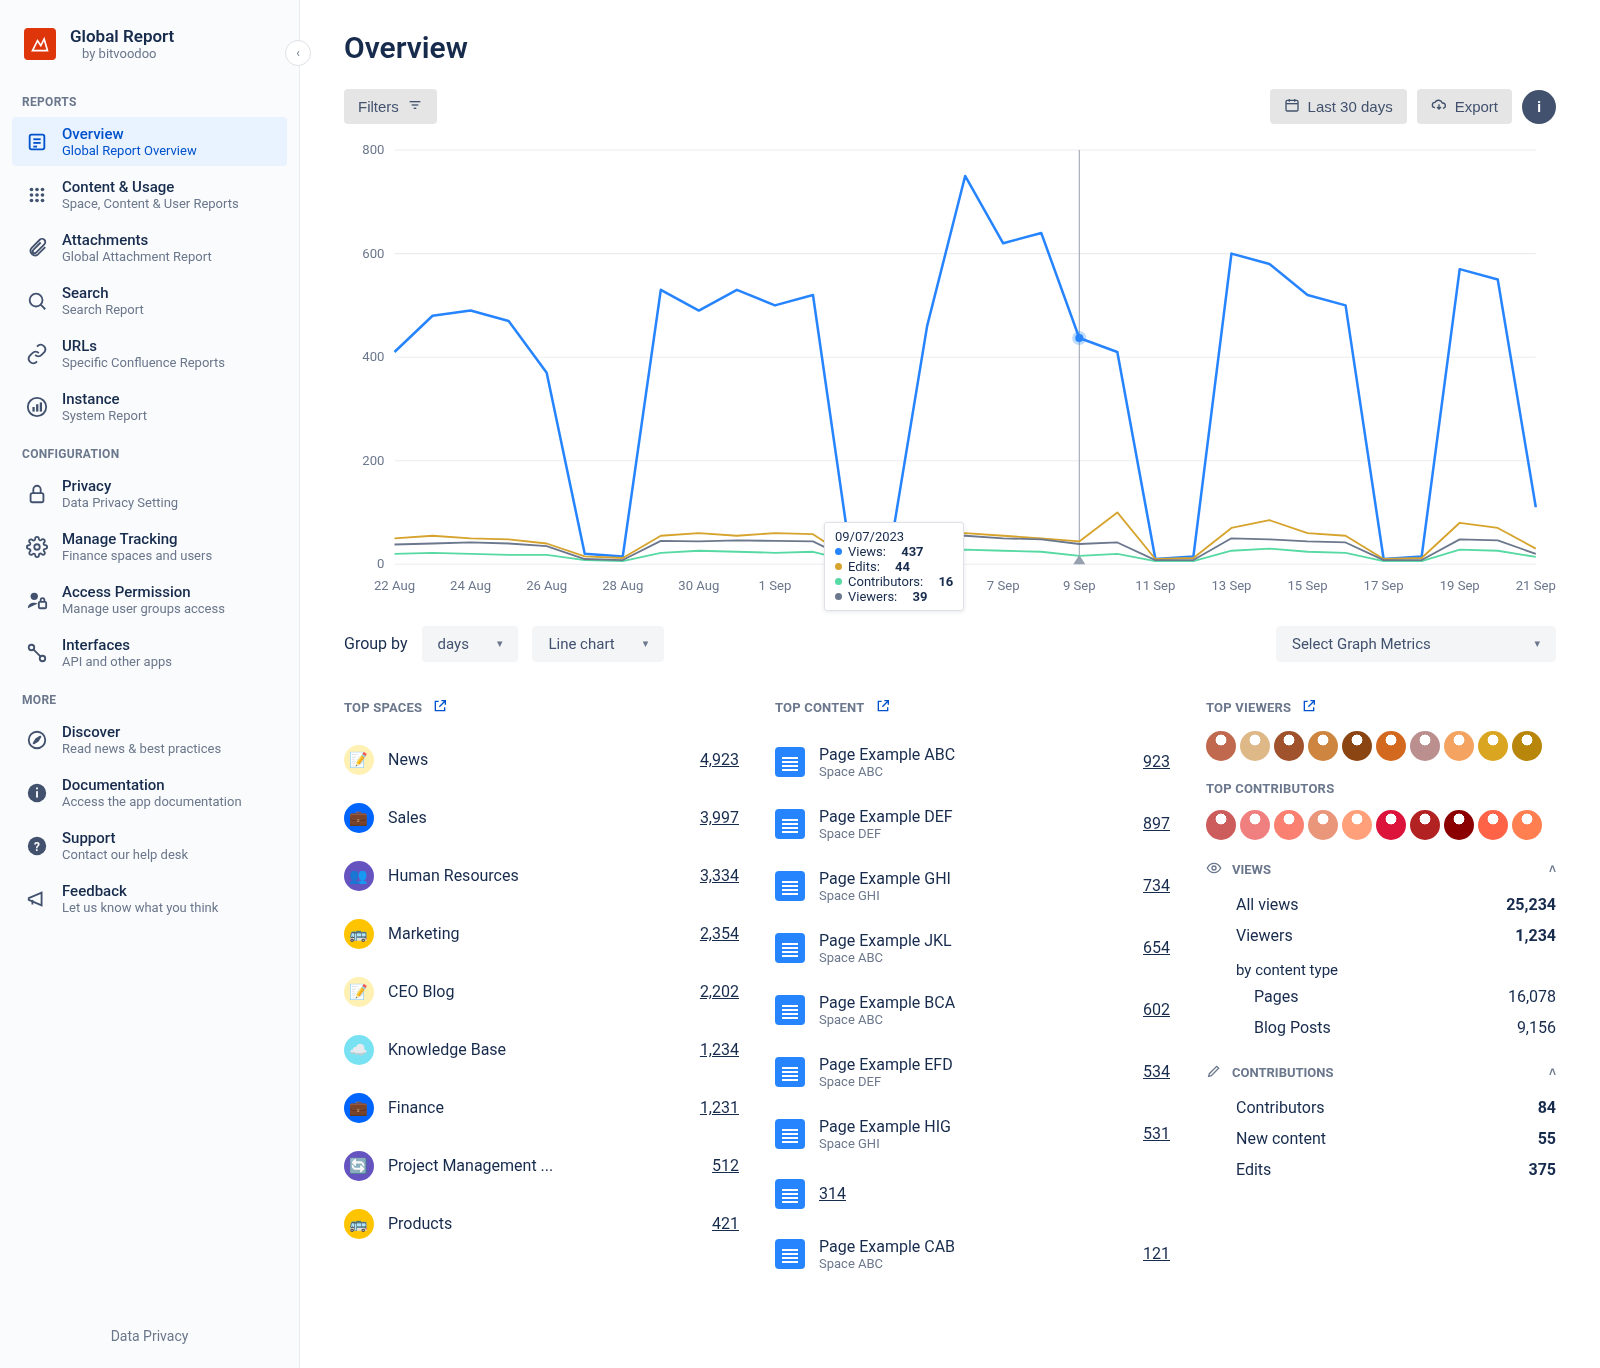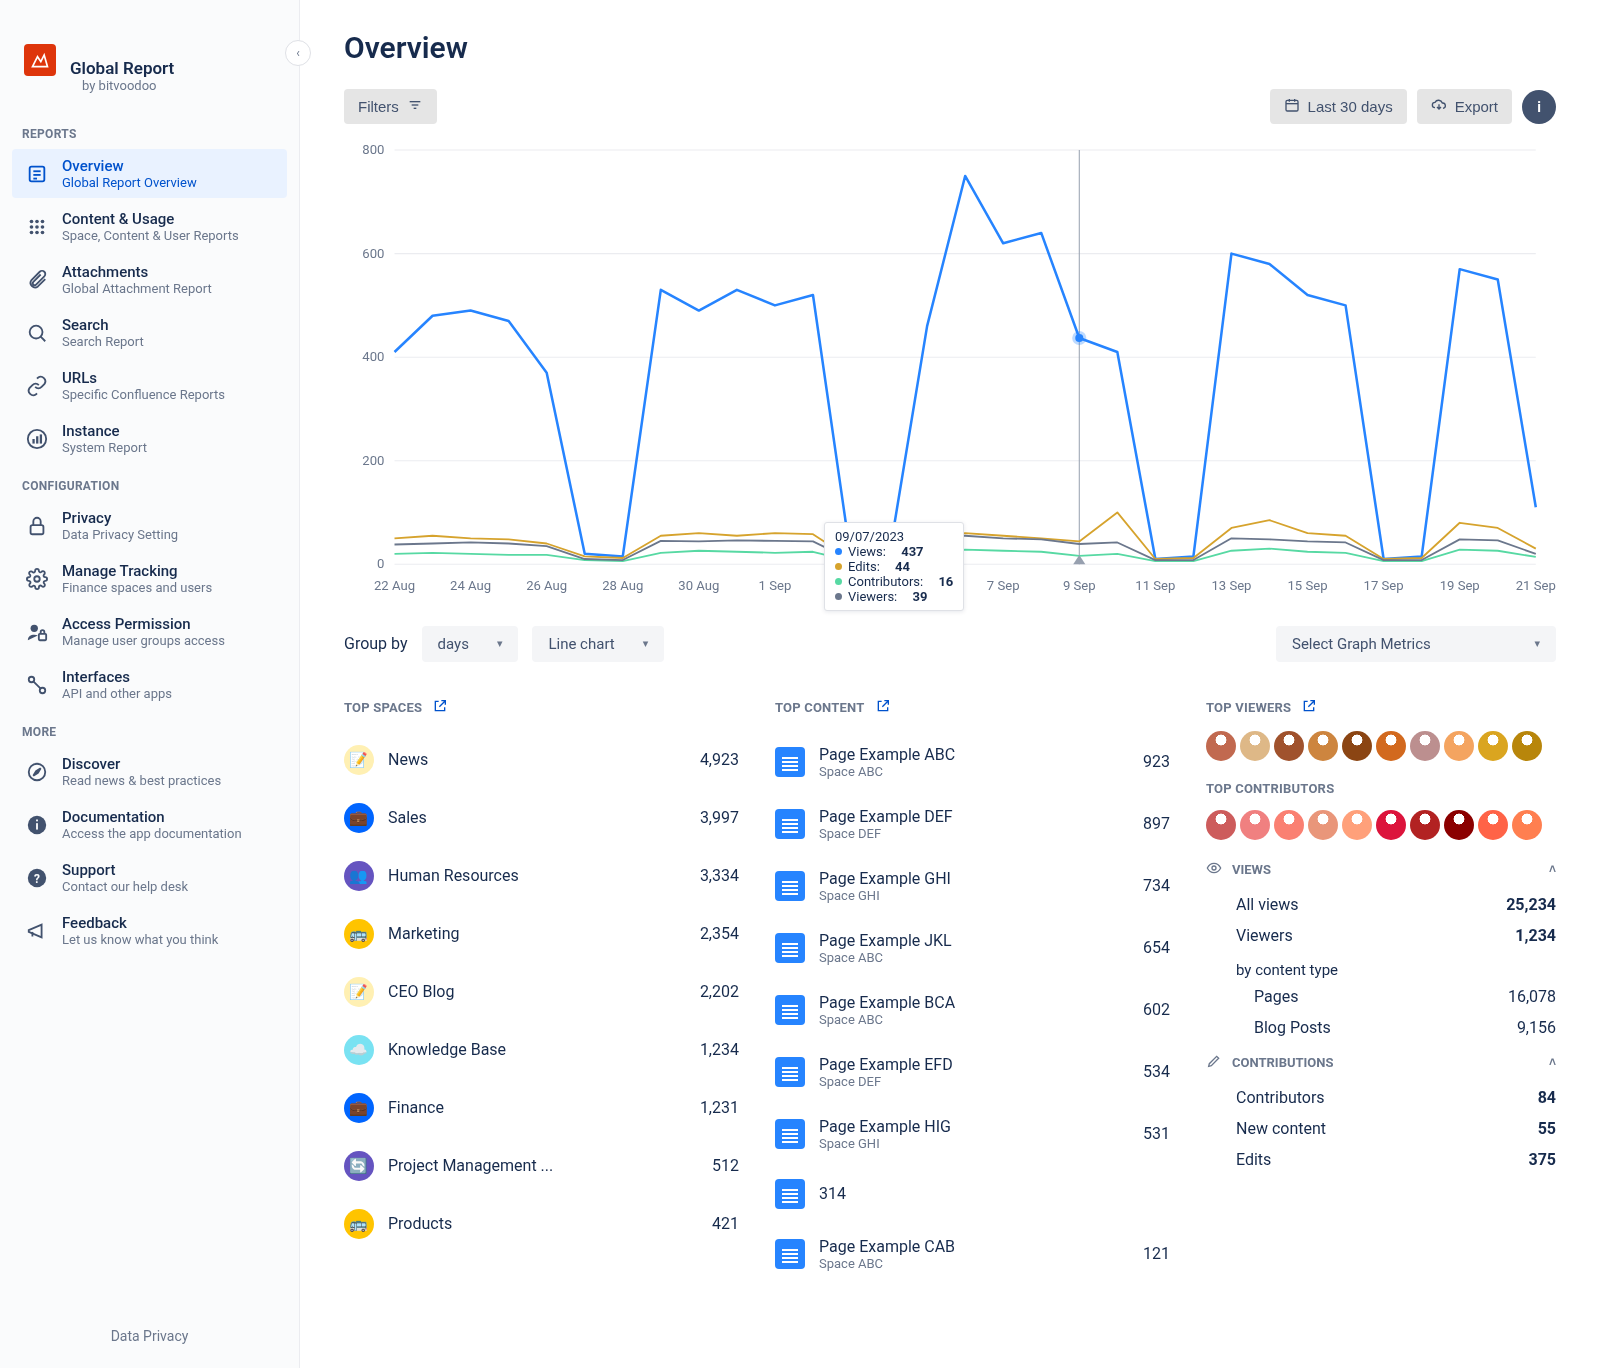--- a/index.html
+++ b/index.html
@@ -3,21 +3,21 @@
 <meta charset="utf-8">
 <style>
 * { box-sizing: border-box; margin: 0; padding: 0; }
 body { font-family: -apple-system, BlinkMacSystemFont, "Segoe UI", Roboto, Helvetica, Arial, sans-serif; background: #fff; color: #172B4D; font-size: 14px; }
 .app { display: flex; width: 1600px; height: 1368px; overflow: hidden; transform-origin: top left; }
 
 .sidebar { width: 300px; flex: 0 0 300px; background: #FAFBFC; border-right: 1px solid #EBECF0; display: flex; flex-direction: column; position: relative; }
 .sb-brand { display: flex; align-items: center; gap: 14px; padding: 26px 18px 20px 24px; }
 .sb-logo { width: 32px; height: 32px; background: #DE350B; border-radius: 4px; display:flex; align-items:center; justify-content:center; }
 .sb-logo svg { width:20px; height:20px; }
-.sb-brand-title { font-size: 17px; font-weight: 600; color:#172B4D;margin-top:32px; }
+.sb-brand-title { font-size: 17px; font-weight: 600; color:#172B4D; }
 .sb-brand-sub { font-size: 13px; color:#6B778C;padding-left:12px; }
 .sb-section-label { font-size: 12px; font-weight: 700; letter-spacing: .3px; color:#6B778C; padding: 14px 22px 6px; text-transform: uppercase; }
 .sb-item { display:flex; align-items:center; gap:14px; padding: 8px 14px; margin: 2px 12px; border-radius:4px; cursor:pointer; }
 .sb-item.active { background:#E9F2FF; }
 .sb-item.active .sb-item-title { color:#0052CC; }
 .sb-item.active .sb-item-sub { color:#0052CC; }
 .sb-item-icon { width:22px; height:22px; flex:0 0 22px; color:#42526E; display:flex; align-items:center; justify-content:center; }
 .sb-item.active .sb-item-icon { color:#0052CC; }
 .sb-item-text { display:flex; flex-direction:column; }
 .sb-item-title { font-size:15px; color:#172B4D; font-weight:500; }
@@ -45,29 +45,29 @@
 .select.wide{ width:280px; justify-content:space-between; }
 
 .cols { display:flex; gap:36px; margin-top:36px; }
 .col { flex:1; }
 .col.right { flex:0 0 350px; }
 .col-head { display:flex; align-items:center; gap:10px; font-size:13px; font-weight:700; color:#6B778C; letter-spacing:.2px; margin-bottom:14px; }
 .col-head .ext{ color:#0052CC; cursor:pointer; }
 .top-row { display:flex; align-items:center; gap:14px; padding:14px 0; }
 .sp-icon { width:30px;height:30px;border-radius:50%; display:flex;align-items:center;justify-content:center;font-size:15px; }
 .sp-name { flex:1; font-size:16px; color:#172B4D; white-space:nowrap; overflow:hidden; text-overflow:ellipsis; }
-.sp-val { font-size:16px; color:#172B4D; }
+.sp-val { font-size:16px; color:#172B4D;text-decoration:underline; }
 .doc-icon{ width:30px;height:30px;border-radius:4px;background:#2684FF;display:flex;align-items:center;justify-content:center;color:#fff; }
 .doc-icon div{ width:16px;height:2px;background:#fff;box-shadow:0 4px 0 #fff,0 8px 0 #fff,0 -4px 0 #fff; }
 .doc-text{flex:1;}
 .doc-title{font-size:16px;color:#172B4D;}
 .doc-sub{font-size:13px;color:#6B778C;}
 .avatars { display:flex; gap:4px; margin-bottom:20px; }
 .avatar { width:30px;height:30px;border-radius:50%; }
-.metric-head { display:flex; align-items:center; gap:10px; font-size:13px; font-weight:700; color:#6B778C; margin:10px 0 10px; cursor:pointer;}
+.metric-head { display:flex; align-items:center; gap:10px; font-size:13px; font-weight:700; color:#6B778C; margin:20px 0 10px; cursor:pointer;}
 .metric-head .ic{ color:#6B778C; }
 .metric-head .chev { margin-left:auto; font-size:12px; }
 .metric-row { display:flex; justify-content:space-between; padding:6px 0 6px 30px; font-size:16px; }
 .metric-row.sub { padding-left:48px; }
 .metric-label-sub { font-size:15px; color:#172B4D; padding:10px 0 2px 30px; }
 </style>
 </head>
 <body>
 
 <div class="app">

